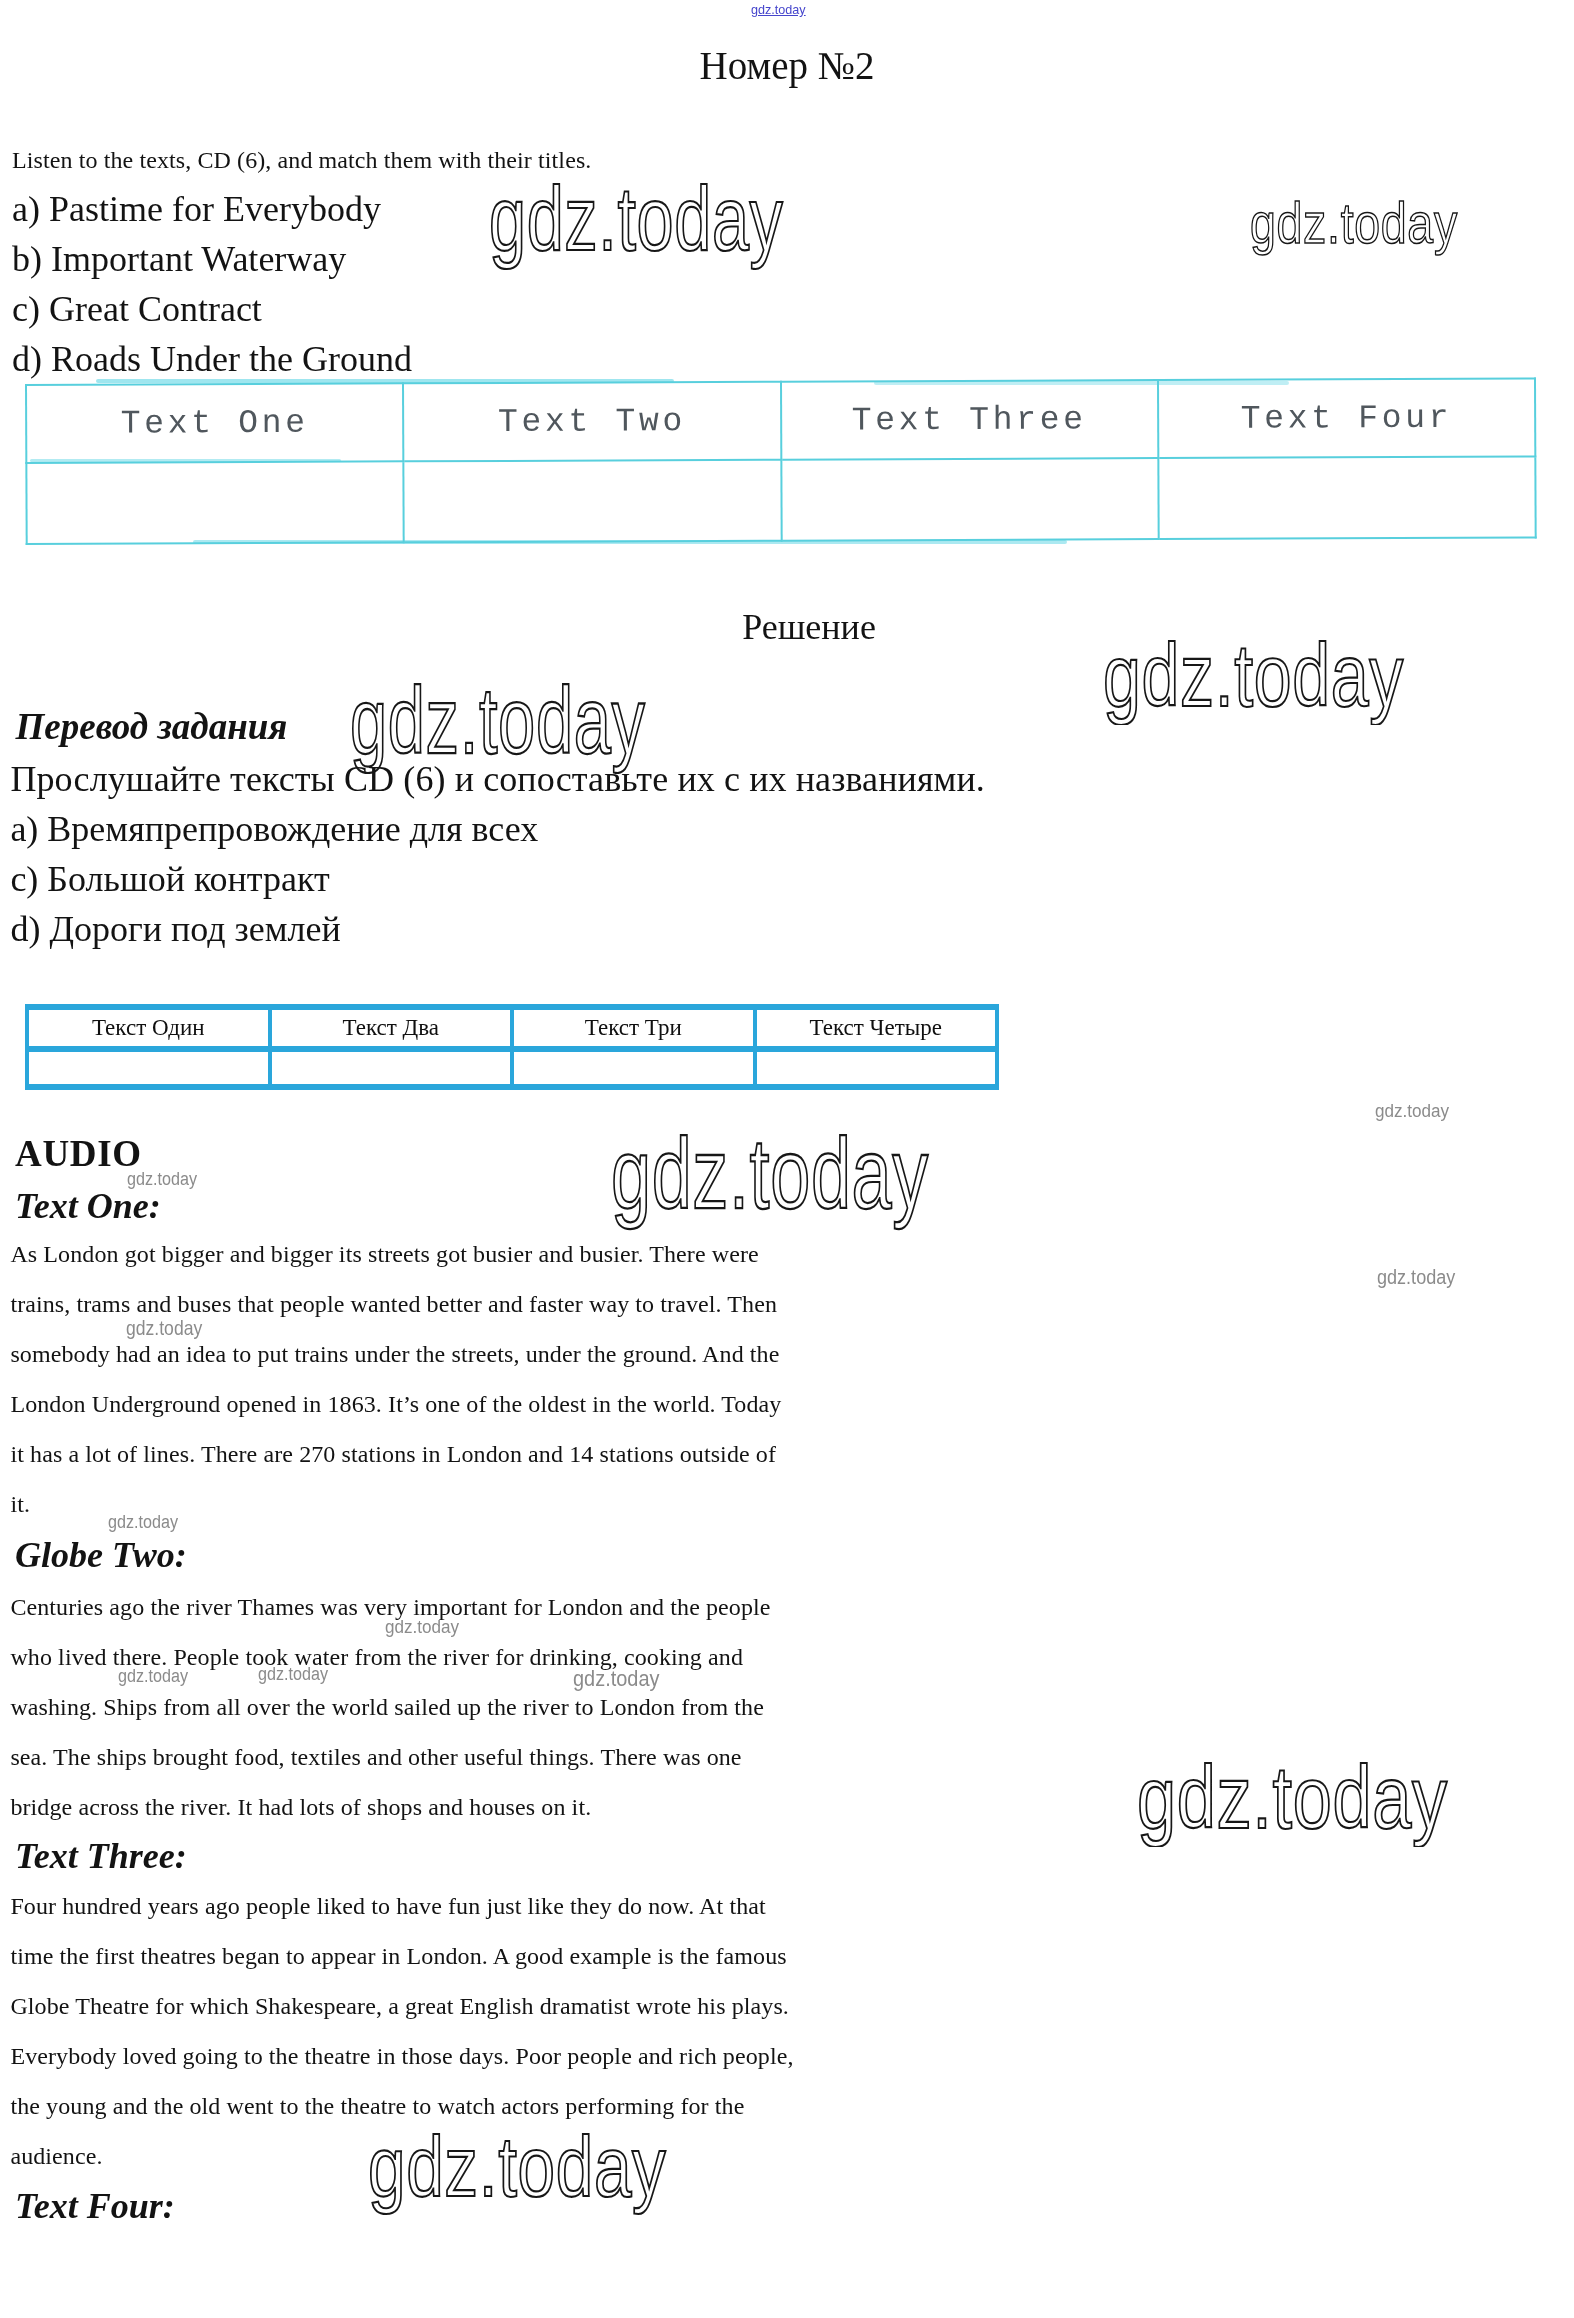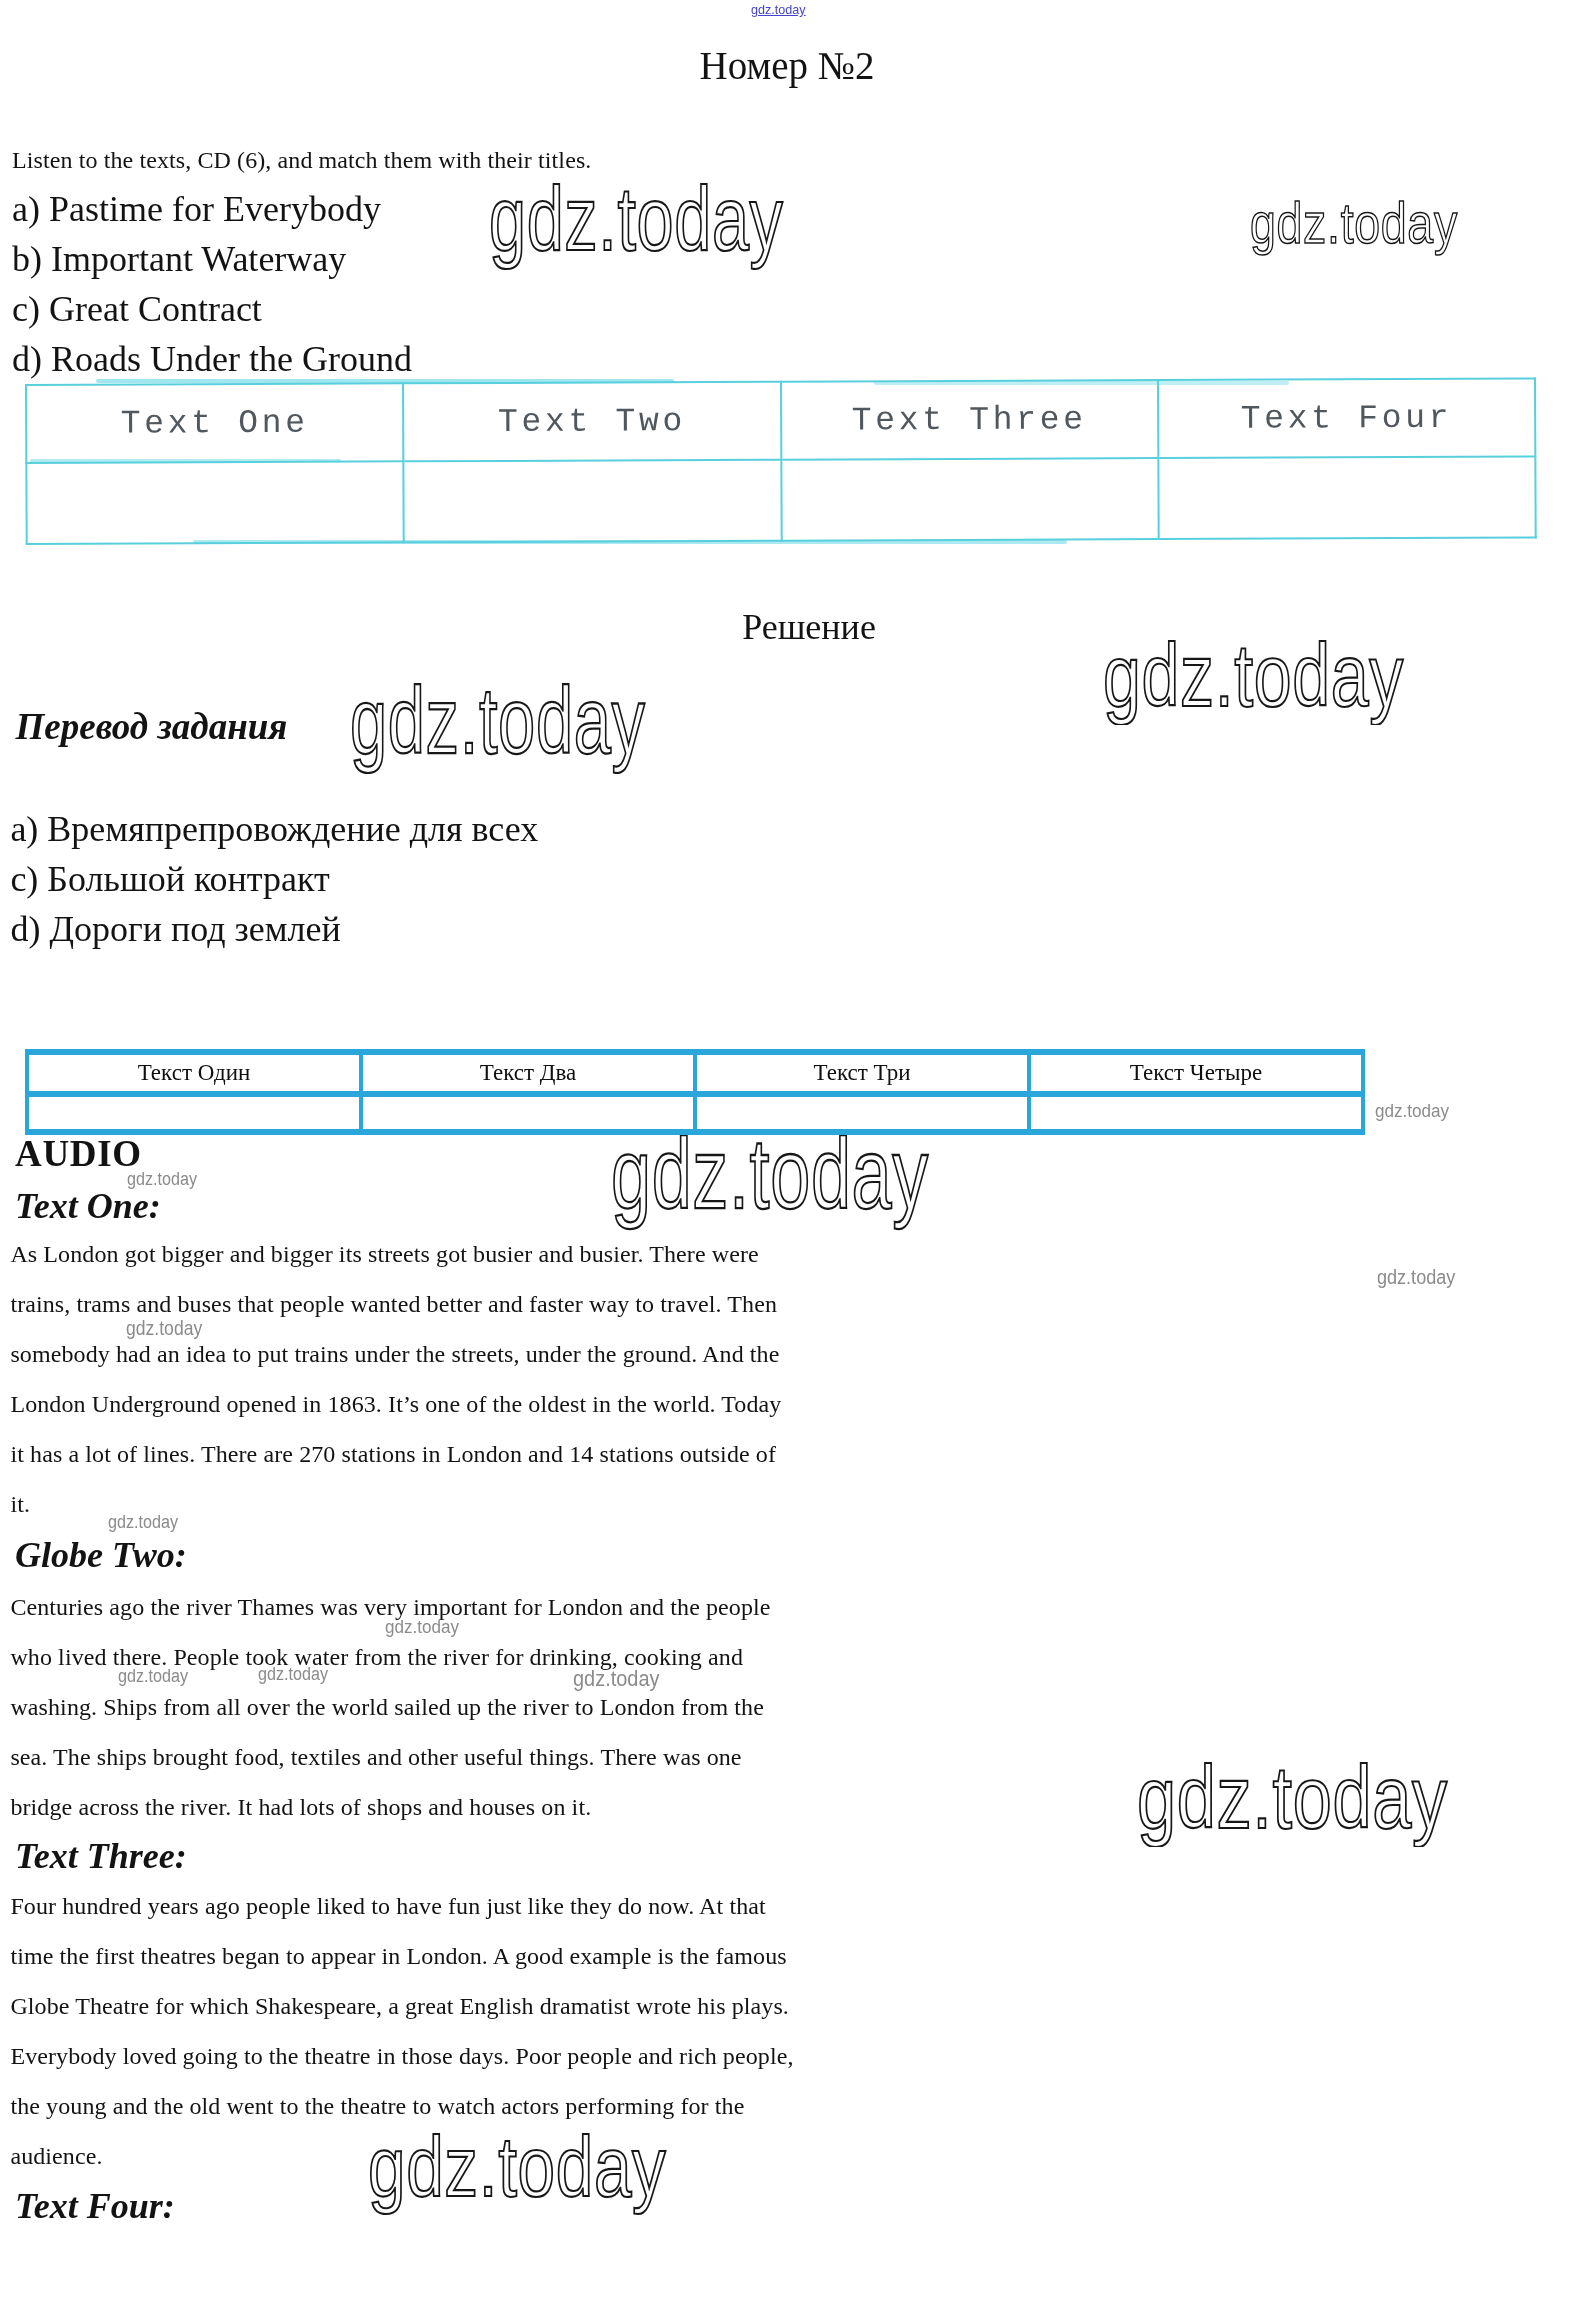--- a/index.html
+++ b/index.html
@@ -90,28 +90,29 @@
       <td></td>
       <td></td>
       <td></td>
     </tr>
   </tbody>
     </table>
 
   <h2 class="abs center sol-head" style="top:606px;padding-left:44px;">Решение</h2>
 
   <div class="abs label-bi" style="left:15.6px;top:705px;font-size:37px;">Перевод задания</div>
+  <div class="abs para" style="left:10.4px;top:754px;width:1548px;font-size:36px;">Прослушайте тексты CD (6) и сопоставьте их с их названиями.</div>
 
   <div class="abs" style="left:10.4px;top:804px;">
     <div class="optline">a) Времяпрепровождение для всех</div>
     <div class="optline">c) Большой контракт</div>
     <div class="optline">d) Дороги под землей</div>
   </div>
 
-  <table class="abs t2" style="left:25px;top:1004px;width:1340px;margin-top:45px;">
+  <table class="abs t2" style="left:25px;top:1004px;width:974px;">
     <tbody>
         <tr class="hrow">
       <td style="width:25%;">Текст Один</td>
       <td style="width:25%;">Текст Два</td>
       <td style="width:25%;">Текст Три</td>
       <td style="width:25%;">Текст Четыре</td>
     </tr>
     <tr class="drow">
       <td></td>
       <td></td>

